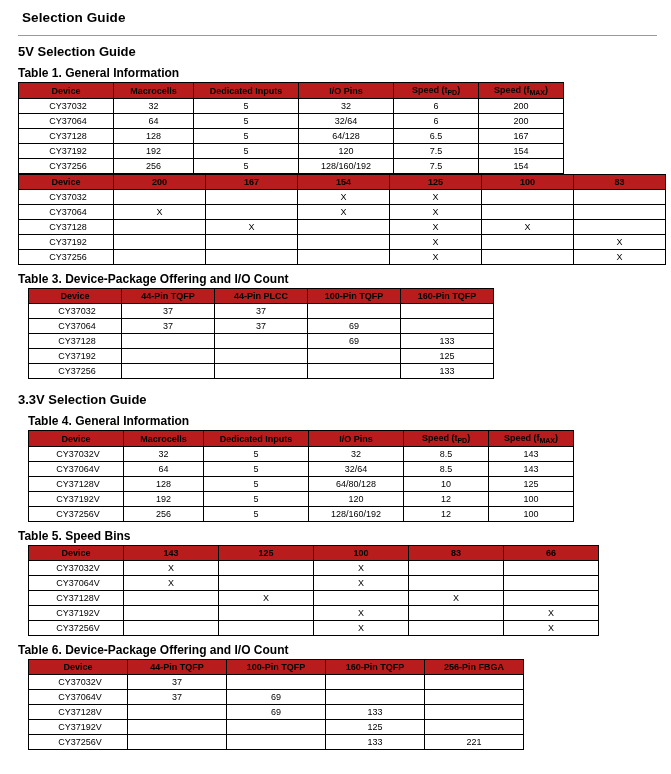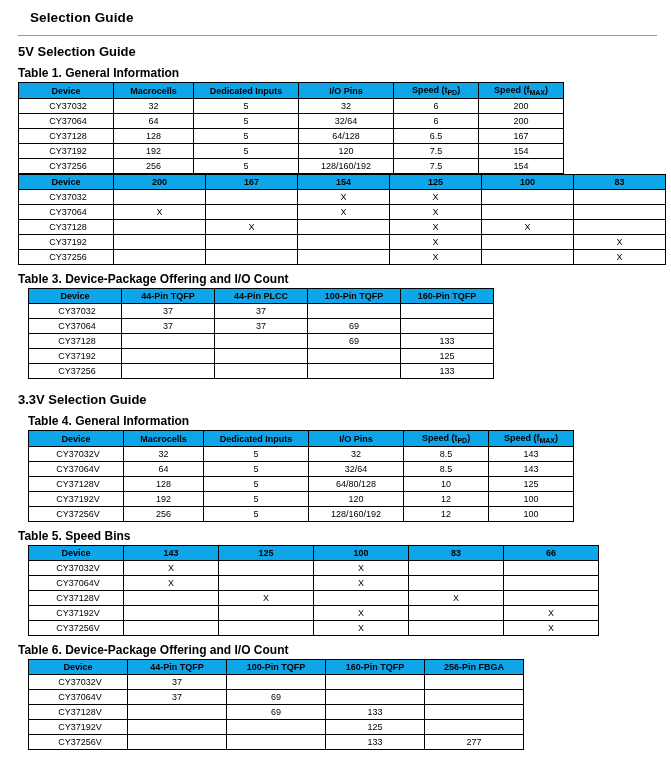--- a/index.html
+++ b/index.html
@@ -15,21 +15,21 @@
     position: relative;
     overflow: hidden;
   }
   .page {
     padding: 8px 14px 0 18px;
     box-sizing: border-box;
   }
   .doc-title {
     font-size: 13.5px;
     font-weight: bold;
-    margin: 2px 0 10px 12px;
+    margin: 2px 0 10px 4px;
     letter-spacing: 0.1px;
   }
   .title-rule {
     border: 0;
     border-top: 1px solid #9a9a9a;
     margin: 0 0 8px 0;
   }
   .section-head {
     font-size: 13px;
     font-weight: bold;
@@ -53,21 +53,21 @@
   }
   table td, table th {
     border: 1px solid #000;
     padding: 1px 2px;
     text-align: center;
     height: 12px;
     line-height: 12px;
     font-weight: normal;
   }
   thead th {
-    background: #0ea5e9;
+    background: #b91c1c;
     font-weight: bold;
     font-size: 9px;
   }
   td.device, th.device {
     text-align: center;
     padding-left: 6px;
   }
   th.device {
     text-align: center;
     padding-left: 2px;
@@ -424,19 +424,19 @@
         <td></td>
         <td></td>
         <td>125</td>
         <td></td>
       </tr>
       <tr>
         <td class="device">CY37256V</td>
         <td></td>
         <td></td>
         <td>133</td>
-        <td>277</td>
+        <td>221</td>
       </tr>
     </tbody>
   </table>
   </div>
 
 </div>
 
 </body></html>

